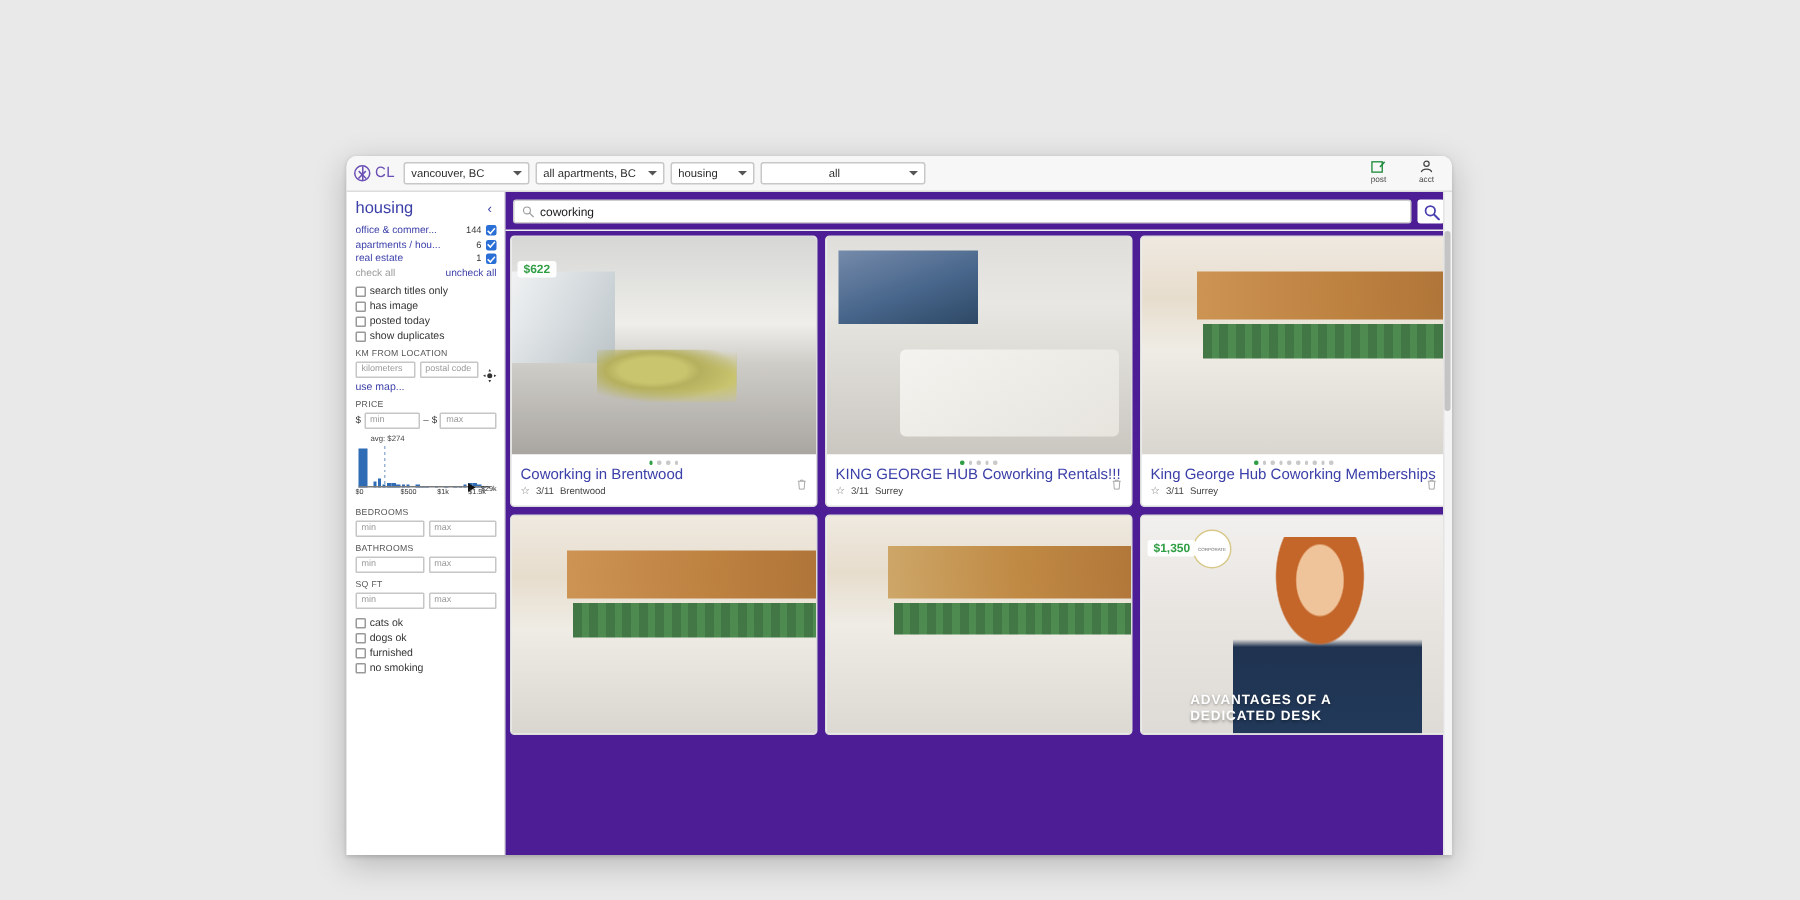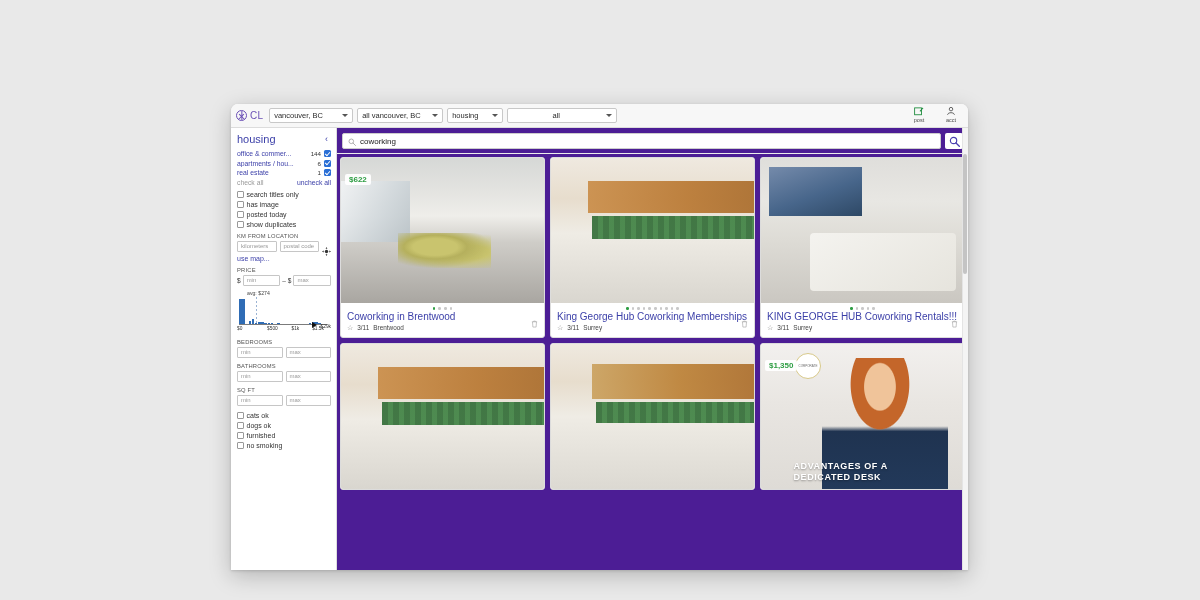--- a/index.html
+++ b/index.html
@@ -255,21 +255,21 @@
           <i></i>
         </div>
       <span class="cl-text">CL</span>
     </div>
 
     <div class="sel" id="sel-city">
       <span class="cap">vancouver, BC</span>
       <span class="arrow"></span>
     </div>
     <div class="sel" id="sel-area">
-      <span class="cap">all vancouver, BC</span>
+      <span class="cap">all apartments, BC</span>
       <span class="arrow"></span>
     </div>
     <div class="sel" id="sel-cat">
       <span class="cap">housing</span>
       <span class="arrow"></span>
     </div>
     <div class="sel" id="sel-sub">
       <span class="cap">all</span>
       <span class="arrow"></span>
     </div>
@@ -491,59 +491,59 @@
                   <span class="meta-date">3/11</span>
                   <span class="meta-loc">Brentwood</span>
                   <span class="trash"><svg width="7" height="8" viewBox="0 0 16 18">
                       <path d="M2 4 H14 M6 4 V2.4 H10 V4 M3.4 4 L4.3 16 H11.7 L12.6 4" fill="none" stroke="#9a9a9a" stroke-width="1.3" stroke-linejoin="round"></path>
                     </svg></span>
                 </div>
               </div>
             </div>
             <div class="card">
               <div class="card-img">
-                <div class="ph ph-cafe"></div>
+                <div class="ph ph-meet"></div>
               </div>
               <div class="dots">
                 <span class="dot active"></span>
                 <span class="dot"></span>
                 <span class="dot"></span>
                 <span class="dot"></span>
                 <span class="dot"></span>
-                <span class="dot"></span>
-                <span class="dot"></span>
-                <span class="dot"></span>
-                <span class="dot"></span>
-                <span class="dot"></span>
               </div>
               <div class="card-body">
-                <div class="card-title">King George Hub Coworking Memberships</div>
+                <div class="card-title">KING GEORGE HUB Coworking Rentals!!!</div>
                 <div class="card-meta">
                   <span class="star">☆</span>
                   <span class="meta-date">3/11</span>
                   <span class="meta-loc">Surrey</span>
                   <span class="trash"><svg width="7" height="8" viewBox="0 0 16 18">
                       <path d="M2 4 H14 M6 4 V2.4 H10 V4 M3.4 4 L4.3 16 H11.7 L12.6 4" fill="none" stroke="#9a9a9a" stroke-width="1.3" stroke-linejoin="round"></path>
                     </svg></span>
                 </div>
               </div>
             </div>
             <div class="card">
               <div class="card-img">
-                <div class="ph ph-meet"></div>
+                <div class="ph ph-cafe"></div>
               </div>
               <div class="dots">
                 <span class="dot active"></span>
                 <span class="dot"></span>
                 <span class="dot"></span>
                 <span class="dot"></span>
                 <span class="dot"></span>
+                <span class="dot"></span>
+                <span class="dot"></span>
+                <span class="dot"></span>
+                <span class="dot"></span>
+                <span class="dot"></span>
               </div>
               <div class="card-body">
-                <div class="card-title">KING GEORGE HUB Coworking Rentals!!!</div>
+                <div class="card-title">King George Hub Coworking Memberships</div>
                 <div class="card-meta">
                   <span class="star">☆</span>
                   <span class="meta-date">3/11</span>
                   <span class="meta-loc">Surrey</span>
                   <span class="trash"><svg width="7" height="8" viewBox="0 0 16 18">
                       <path d="M2 4 H14 M6 4 V2.4 H10 V4 M3.4 4 L4.3 16 H11.7 L12.6 4" fill="none" stroke="#9a9a9a" stroke-width="1.3" stroke-linejoin="round"></path>
                     </svg></span>
                 </div>
               </div>
             </div>

